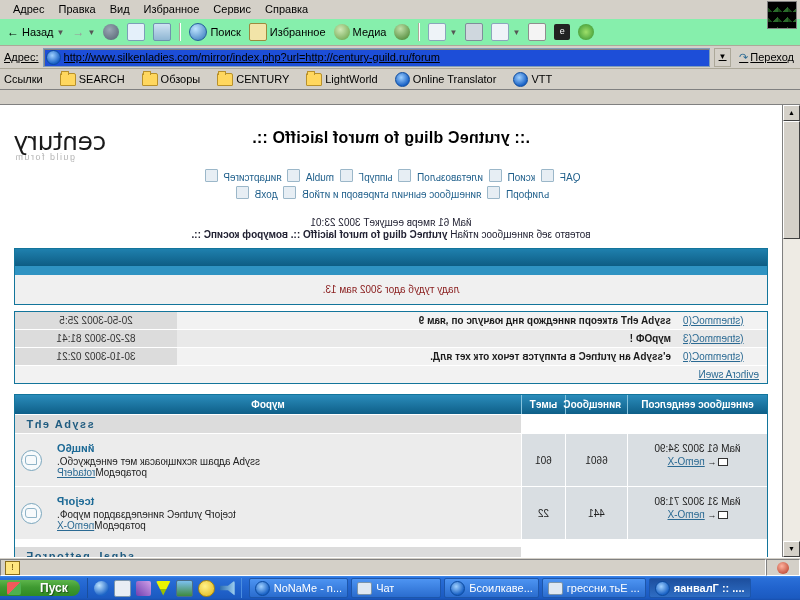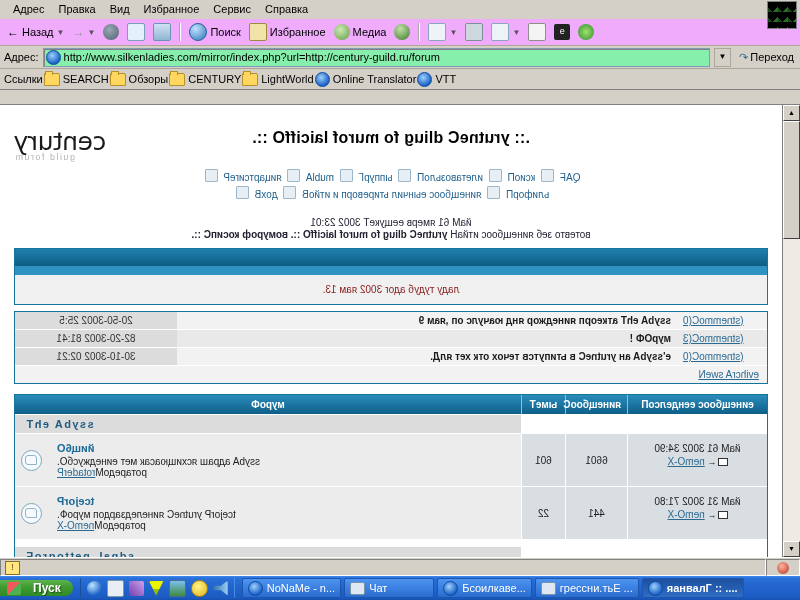--- a/index.html
+++ b/index.html
@@ -55,47 +55,47 @@
   .menubar .mi{padding:1px 7px;font-size:11px;color:#000;}
   .menu-logo{
     position:absolute;right:3px;top:1px;width:28px;height:26px;
     background:#000;border:1px solid #808080;
     background-image:
       linear-gradient(45deg,#184a18 25%,transparent 25%),
       linear-gradient(-45deg,#2a6a2a 25%,transparent 25%);
     background-size:10px 10px;
   }
   .toolbar{
-    height:26px;background:#f0abfc;display:flex;align-items:center;
+    height:26px;background:#86efac;display:flex;align-items:center;
     padding-left:4px;gap:2px;border-bottom:1px solid #aca899;
   }
   .tb{display:flex;align-items:center;gap:3px;padding:1px 3px;font-size:11px;color:#000;white-space:nowrap;}
   .tbi{width:16px;height:16px;border-radius:2px;display:inline-block;}
   .arrowl:before{content:"\2190";font-size:12px;}
   .arrowr:before{content:"\2192";font-size:12px;color:#999;}
   .caret{font-size:8px;color:#555;}
   .sep{width:1px;height:18px;background:#aca899;margin:0 3px;border-right:1px solid #fff;}
   .ico-circ{width:16px;height:16px;border-radius:50%;}
   .addrbar{
     height:22px;background:#d4d0c8;display:flex;align-items:center;
-    padding:0 2px 0 4px;gap:4px;border-bottom:1px solid #aca899;
+    padding:0 2px 0 4px;gap:4px;border-bottom:1px solid #aca899;text-decoration:underline;
   }
   .addrlabel{font-size:11px;color:#000;}
   .addrbox{
-    flex:1 1 auto;height:17px;background:#86efac;border:1px solid #7f9db9;
+    flex:1 1 auto;height:17px;background:#1d4ed8;border:1px solid #7f9db9;
     display:flex;align-items:center;padding-left:2px;gap:3px;
     box-shadow:inset 1px 1px 0 #808080;
   }
   .addrbox .url{font-size:11px;color:#000;white-space:nowrap;overflow:hidden;}
   .addr-drop{width:15px;height:17px;background:#d4d0c8;border:1px solid #aca899;
     font-size:8px;text-align:center;line-height:16px;}
   .go{display:flex;align-items:center;gap:2px;font-size:11px;padding:0 4px;}
   .linksbar{
     height:20px;background:#d4d0c8;display:flex;align-items:center;
-    padding-left:4px;gap:1px;border-bottom:1px solid #808080;position:relative;overflow:hidden;
+    padding-left:4px;gap:17px;border-bottom:1px solid #808080;position:relative;overflow:hidden;
   }
   .lnk{display:flex;align-items:center;gap:3px;font-size:11px;color:#000;white-space:nowrap;}
   .folder{
     width:14px;height:11px;background:#ffd75e;border:1px solid #b8902a;border-radius:1px 2px 1px 1px;
     position:relative;
   }
   .folder:before{content:"";position:absolute;top:-3px;left:0;width:6px;height:3px;background:#ffd75e;border:1px solid #b8902a;border-bottom:none;border-radius:1px 1px 0 0;}
   .ieico{
     width:13px;height:13px;border-radius:50%;
     background:radial-gradient(circle at 40% 35%,#9fd0ff,#1b63c6 70%);
@@ -272,21 +272,21 @@
   .taskbar{
     position:absolute;left:0;top:576px;width:800px;height:24px;
     background:linear-gradient(to bottom,#3f8bf0 0%,#2a6fd8 9%,#2163cd 50%,#1b5ac0 92%,#174fae 100%);
     display:flex;align-items:center;gap:3px;padding-left:0;
   }
   .start{
     height:16px;margin:1px 4px 1px 0;padding:0 12px 0 7px;
     background:linear-gradient(to bottom,#5db54b 0%,#3f9a31 45%,#2f8a24 100%);
     border-radius:0 9px 9px 0;
     color:#fff;font-weight:bold;font-size:12px;
-    display:flex;align-items:center;gap:12px;
+    display:flex;align-items:center;gap:19px;
     text-shadow:1px 1px 1px rgba(0,0,0,.45);
   }
   .startflag{
     width:14px;height:13px;
     background:
       linear-gradient(to bottom right,#f05a5a 50%,#4fb04f 50%);
     border-radius:2px;
   }
   .qlaunch{
     display:flex;align-items:center;gap:5px;padding:0 6px;height:20px;

